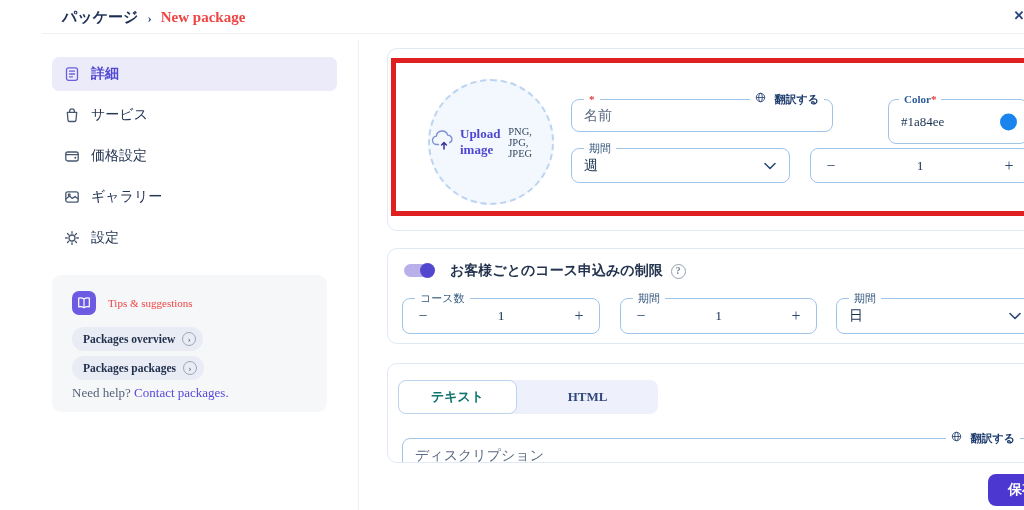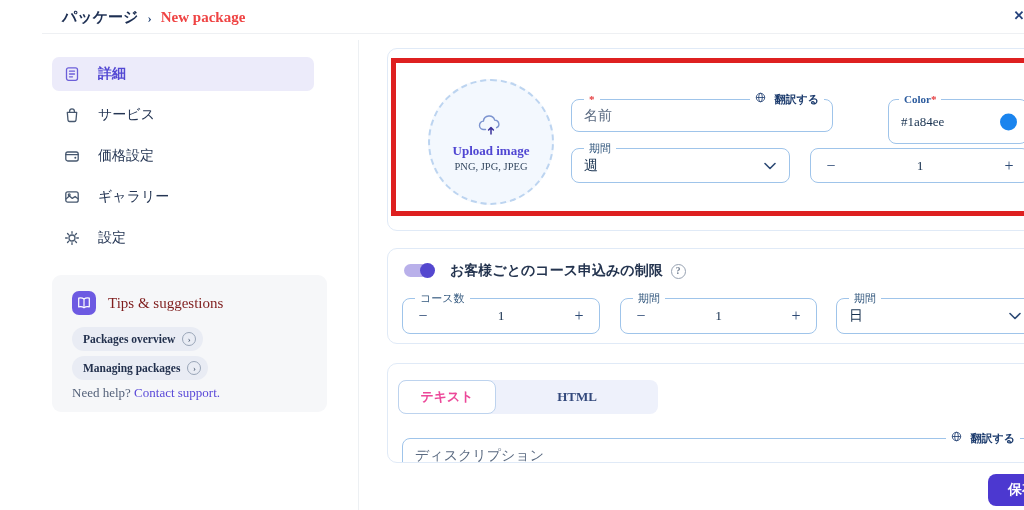--- a/index.html
+++ b/index.html
@@ -13,44 +13,44 @@
   
   .breadcrumb { position:absolute; left:20px; top:8px; font-size:15px; font-weight:bold; display:flex; align-items:center; gap:9px; }
   .crumb-root { color:#1c2e52; cursor:pointer; }
   .crumb-sep  { color:#2a4a7b; font-size:13px; }
   .crumb-current { color:#ef4444; }
   .close-btn { position:absolute; left:966px; top:5px; width:22px; height:22px; display:flex; align-items:center; justify-content:center; color:#25427c; font-size:13px; font-weight:bold; cursor:pointer; }
   .header-divider { position:absolute; left:0; top:33px; width:1024px; height:1px; background:#eef0f3; }
   .v-divider { position:absolute; left:316px; top:40px; height:470px; width:1px; background:#edf0f3; }
 
   
-  .nav-item { position:absolute; left:10px; width:262px; height:34px; border-radius:7px; display:flex; align-items:center; padding:0 12px; gap:18px; font-size:14px; color:#253654; cursor:pointer; }
+  .nav-item { position:absolute; left:10px; width:285px; height:34px; border-radius:7px; display:flex; align-items:center; padding:0 12px; gap:11px; font-size:14px; color:#253654; cursor:pointer; }
   .nav-item .ic { color:#47586f; display:flex; }
   .nav-item.active { background:#ecebfa; color:#5348d3; font-weight:bold; }
   .nav-item.active .ic { color:#6c5fd9; }
 
   .tips-box { position:absolute; left:10px; top:275px; width:275px; height:137px; background:#f6f7f9; border-radius:9px; }
   .tips-head { position:absolute; left:20px; top:16px; display:flex; align-items:center; gap:12px; }
   .tips-book { width:24px; height:24px; background:#6d5ae2; border-radius:7px; display:flex; align-items:center; justify-content:center; }
-  .tips-title { font-size:15px; color:#7f1d1d; }
+  .tips-title { font-size:11px; color:#ef4444; }
   .tips-pill { position:absolute; left:20px; height:24px; background:#e9ecf4; border-radius:13px; display:flex; align-items:center; gap:7px; padding:0 7px 0 11px; font-size:11.5px; font-weight:bold; color:#22304d; cursor:pointer; }
   .pill-chev { width:14px; height:14px; border:1px solid #9aa6b8; border-radius:50%; display:flex; align-items:center; justify-content:center; font-size:9px; color:#5c6a7e; background:#fff0; }
   .tips-help { position:absolute; left:20px; top:110px; font-size:13px; color:#55627a; }
   .tips-help a { color:#5a49d8; text-decoration:none; cursor:pointer; }
 
   
   .card { position:absolute; left:345px; width:670px; background:#fff; border:1px solid #e0eaf7; border-radius:10px; }
   #card-top    { top:48px;  height:183px; }
   #card-limit  { top:248px; height:96px; }
   #card-desc   { top:363px; height:100px; overflow:hidden; }
 
   .annotation-rect { position:absolute; left:349px; top:58px; width:653px; height:158px; border:5px solid #de2020; z-index:9; pointer-events:none; }
 
   
-  .upload-circle { position:absolute; left:40px; top:30px; width:126px; height:126px; border-radius:50%; border:2px dashed #bcd4f0; background:#f3f8fe; display:flex; flex-direction:column; align-items:center; justify-content:center; gap:2px; cursor:pointer; }
+  .upload-circle { position:absolute; left:40px; top:30px; width:126px; height:126px; border-radius:50%; border:2px dashed #bcd4f0; background:#f3f8fe; display:flex; align-items:center; justify-content:center; gap:2px; cursor:pointer; }
   .upload-title { font-size:13px; font-weight:bold; color:#4f46d2; }
   .upload-formats { font-size:10.5px; color:#33475f; }
 
   
   .ofield { position:absolute; border:1px solid #9fc4ea; border-radius:8px; background:#fff; }
   .notch { position:absolute; top:-8px; background:#fff; font-size:11px; line-height:14px; padding:0 5px; color:#33587e; white-space:nowrap; }
   .notch .req { color:#e5383b; font-weight:bold; }
   .notch-translate { display:flex; align-items:center; gap:8px; color:#1d3c6e; font-weight:bold; cursor:pointer; }
   .ofield input { border:none; outline:none; background:transparent; width:100%; height:100%; padding:0 12px; font-size:14px; color:#17314f; font-family:inherit; }
   .ofield input::placeholder { color:#5b6b82; opacity:1; }
@@ -63,21 +63,21 @@
 
   
   .toggle { position:absolute; left:16px; top:15px; width:30px; height:13px; background:#b9b0ea; border-radius:7px; cursor:pointer; }
   .toggle .knob { position:absolute; right:-1px; top:-1px; width:15px; height:15px; border-radius:50%; background:#5447cf; }
   .limit-label { position:absolute; left:62px; top:13px; font-size:14px; font-weight:600; color:#24344f; display:flex; align-items:center; gap:8px; }
   .help-ic { width:15px; height:15px; border:1.3px solid #97a2b2; border-radius:50%; display:flex; align-items:center; justify-content:center; font-size:9.5px; font-weight:bold; color:#6d7a8c; cursor:pointer; }
 
   
   .tab-group { position:absolute; left:10px; top:16px; width:260px; height:34px; background:#eef1fb; border-radius:8px; display:flex; }
   .tab { display:flex; align-items:center; justify-content:center; font-size:13px; font-weight:bold; cursor:pointer; }
-  .tab.active { width:98px; background:#fff; border:1px solid #bdd3ee; border-radius:8px; color:#ec4899; }
+  .tab.active { width:119px; background:#fff; border:1px solid #bdd3ee; border-radius:8px; color:#0f766e; }
   .tab.inactive { flex:1; color:#33497c; }
 
   
   .btn { position:absolute; top:474px; height:32px; border:none; border-radius:8px; font-size:14px; font-weight:bold; font-family:inherit; cursor:pointer; }
   .btn-close { left:867px; width:69px; background:#eef0fa; color:#1d2b4e; }
   .btn-save  { left:946px; width:68px; background:#4c38d0; color:#ffffff; }
 </style>
 </head>
 <body>
 
@@ -148,26 +148,26 @@
             <path d="M7 3v9"></path>
           </svg>
         </span>
       <span class="tips-title">Tips &amp; suggestions</span>
     </div>
     <div class="tips-pill" style="top:52px">
       <span>Packages overview</span>
       <span class="pill-chev">›</span>
     </div>
     <div class="tips-pill" style="top:81px">
-      <span>Managing packages</span>
+      <span>Packages packages</span>
       <span class="pill-chev">›</span>
     </div>
     <div class="tips-help">
       <span>Need help?</span>
-      <a>Contact support.</a>
+      <a>Contact packages.</a>
     </div>
   </div>
 
   <div class="card" id="card-top">
     <div class="upload-circle">
       <span><svg width="28" height="24" viewBox="0 0 28 24" fill="none">
             <path d="M8.5 16.5H7a4.2 4.2 0 0 1-.6-8.4 5.8 5.8 0 0 1 11.3-1 4 4 0 0 1 1.9 7.6" stroke="#7b93cf" stroke-width="1.4" stroke-linecap="round"></path>
             <path d="M14 21v-6M11.6 17l2.4-2.4 2.4 2.4" stroke="#3b329b" stroke-width="1.5" stroke-linecap="round" stroke-linejoin="round"></path>
           </svg></span>
       <span class="upload-title">Upload image</span>

